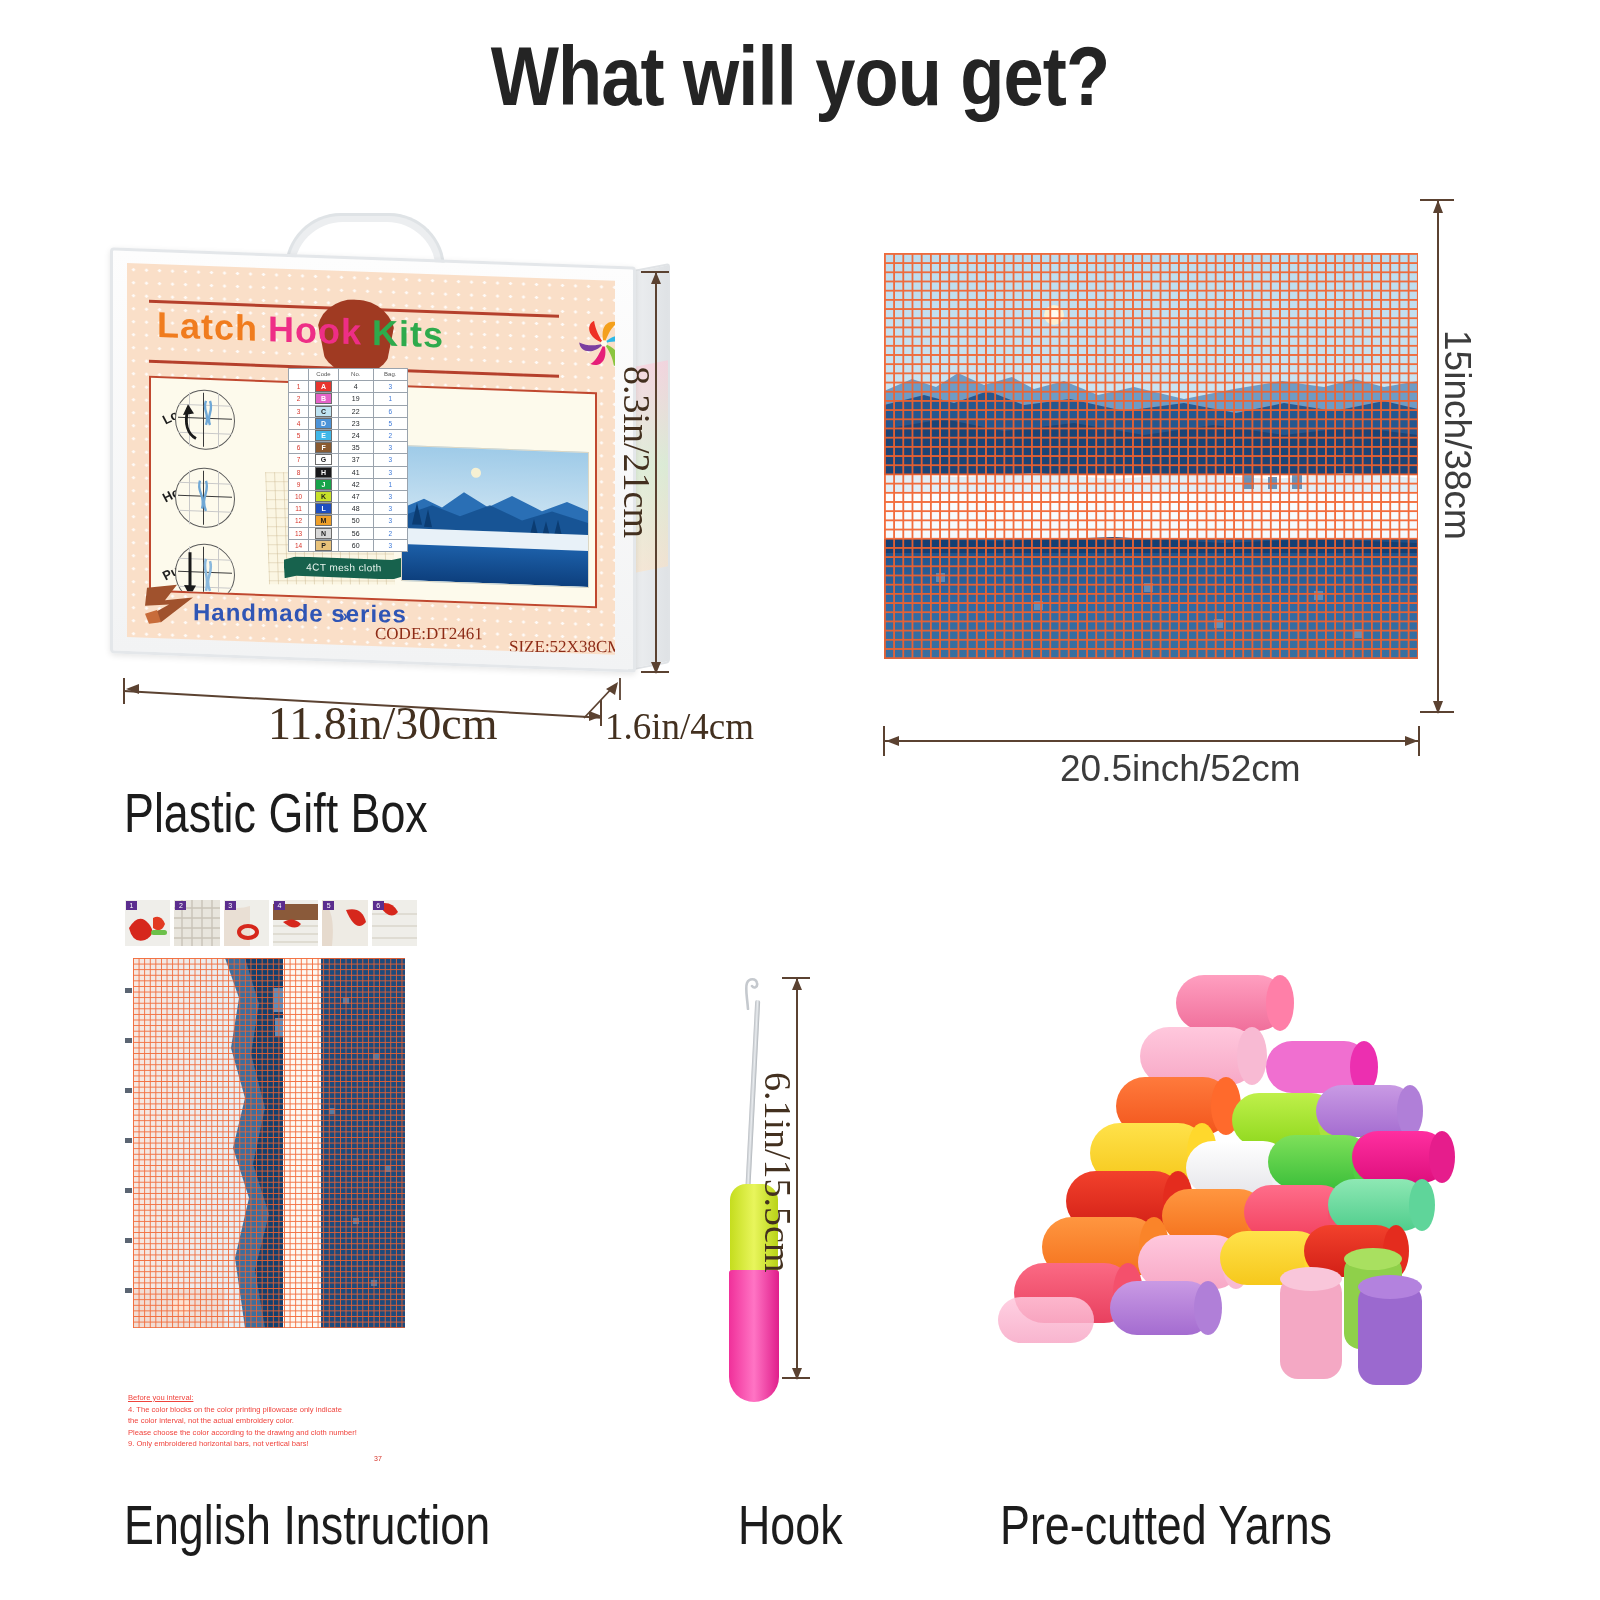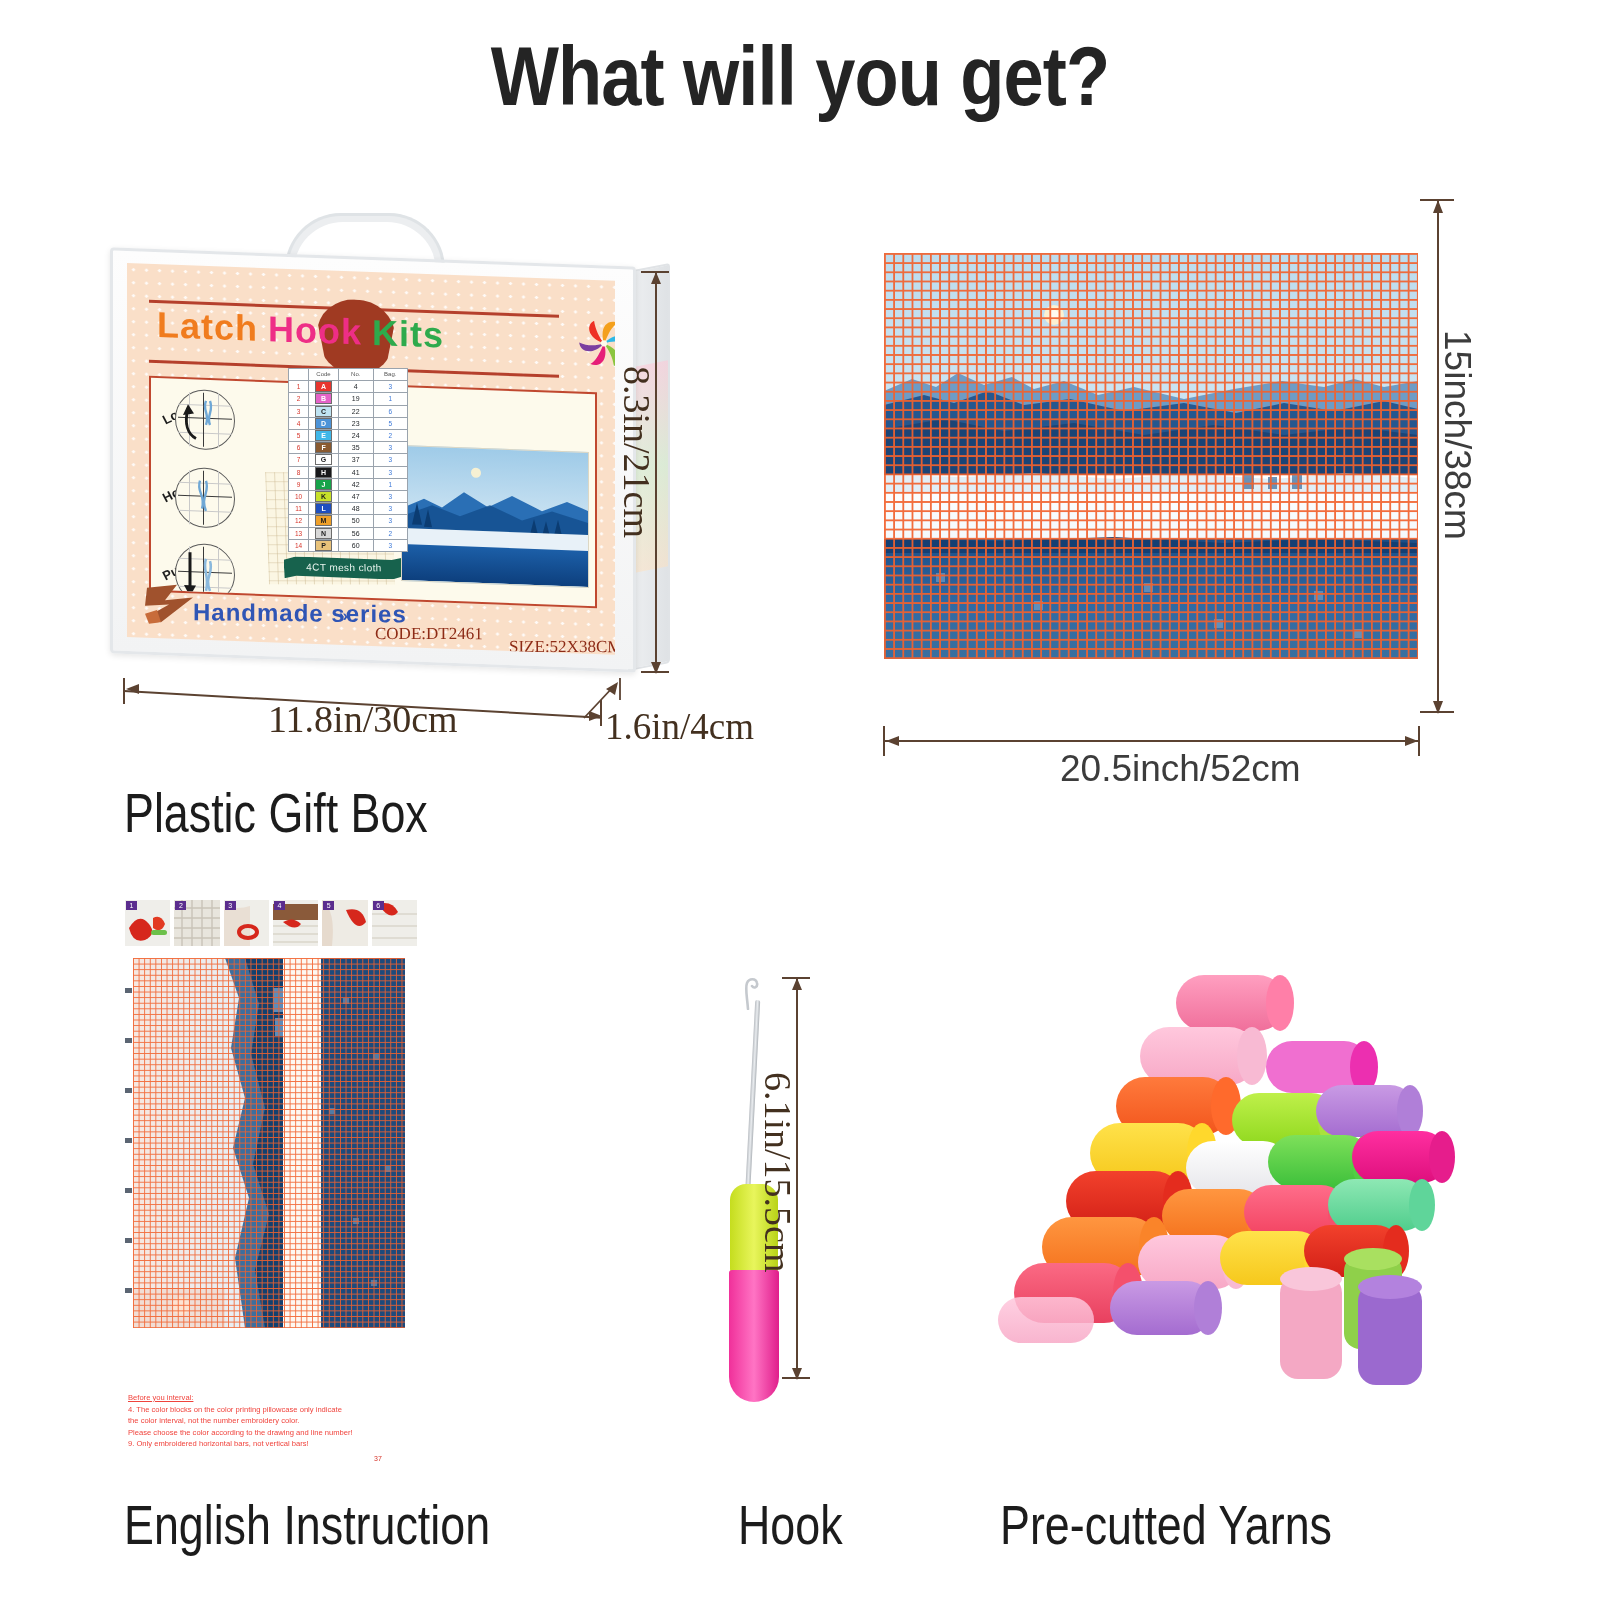--- a/index.html
+++ b/index.html
@@ -280,21 +280,21 @@
 </svg>
 <div class="dim-txt-serif" style="left:659px;top:366px;font-size:38px;transform:rotate(90deg);transform-origin:left top;">8.3in/21cm</div>
 
 <div class="dim-line" style="left:124px;top:690px;width:478px;height:1.8px;transform:rotate(3.2deg);transform-origin:left top;"></div>
 <div class="dim-line" style="left:123px;top:678px;width:2px;height:26px;"></div>
 <div class="dim-line" style="left:600px;top:700px;width:2px;height:26px;"></div>
 <svg style="position:absolute;left:120px;top:682px;width:490px;height:40px;">
   <path d="M6,7 l13,-5 l0,10Z" fill="#5b4231"></path>
     <path d="M482,34 l-13,-5 l0,10Z" fill="#5b4231"></path>
 </svg>
-<div class="dim-txt-serif" style="left:268px;top:697px;font-size:38px;">11.8in/30cm</div>
+<div class="dim-txt-serif" style="left:268px;top:697px;font-size:46px;">11.8in/30cm</div>
 
 <svg style="position:absolute;left:578px;top:676px;width:50px;height:46px;">
   <line x1="6" y1="42" x2="36" y2="10" stroke="#5b4231" stroke-width="1.8"></line>
   <path d="M40,6 l-3,13 l-9,-6Z" fill="#5b4231"></path>
   <line x1="42" y1="2" x2="42" y2="24" stroke="#5b4231" stroke-width="1.8"></line>
 </svg>
 <div class="dim-txt-serif" style="left:605px;top:705px;font-size:37px;">1.6in/4cm</div>
 
 <div class="caption" style="left:124px;top:780px;">Plastic Gift Box</div>
 
@@ -547,22 +547,22 @@
     <td class="lg-no">60</td>
     <td class="lg-bag">3</td>
   </tr>
 </tbody>
   </table>
 <div id="legend-total">37</div>
 
 <div id="before-block">
   <div id="before-title">Before you interval:</div>
   <div>4. The color blocks on the color printing pillowcase only indicate</div>
-  <div>the color interval,  not the number embroidery color.</div>
-  <div> Please choose the color according to the drawing and line number!</div>
+  <div>the color interval,  not the actual embroidery color.</div>
+  <div> Please choose the color according to the drawing and cloth number!</div>
   <div>9. Only embroidered horizontal bars, not vertical bars!</div>
 </div>
 
 <div class="caption" style="left:124px;top:1492px;">English Instruction</div>
 
 <div id="hook-wrap">
   <svg id="hook-tip" viewBox="0 0 28 34">
     <path d="M14,33 C13,20 11,12 13,7 C15,2 22,2 23,7 C24,11 20,13 18,10" stroke="#c5c9ce" stroke-width="2.6" fill="none" stroke-linecap="round"></path>
   </svg>
   <div id="hook-shaft"></div>

